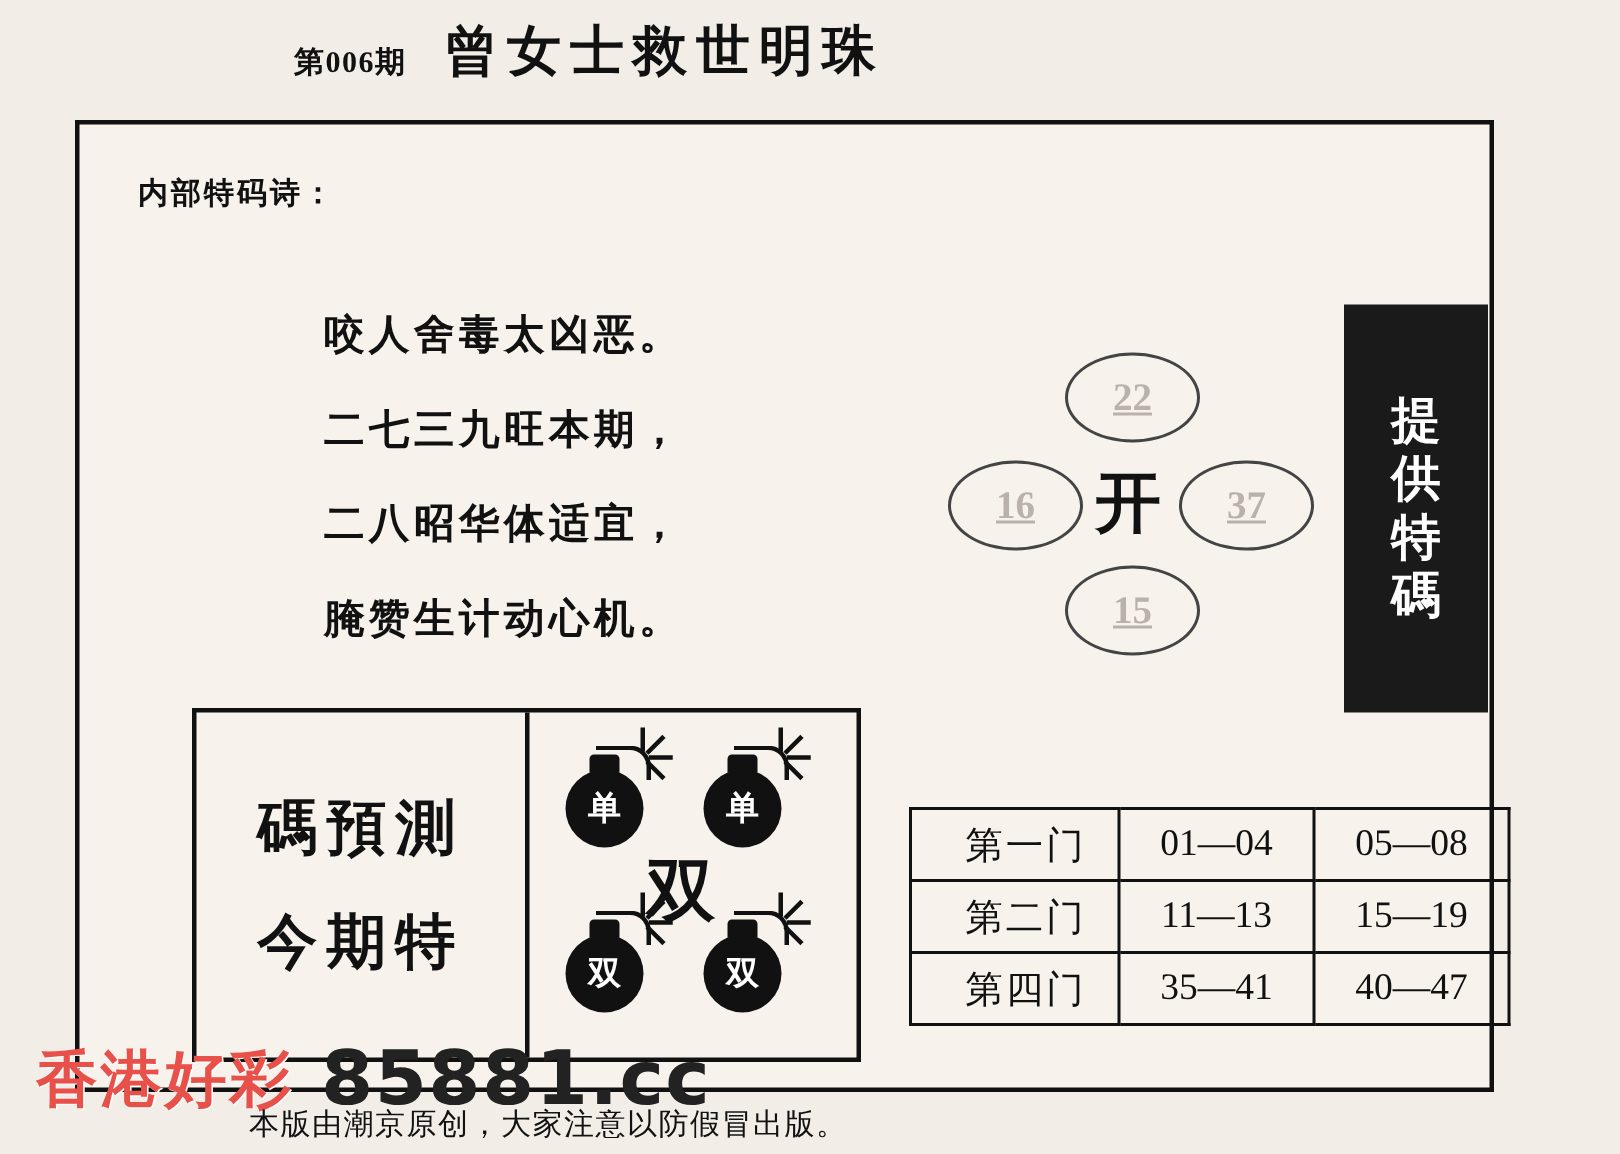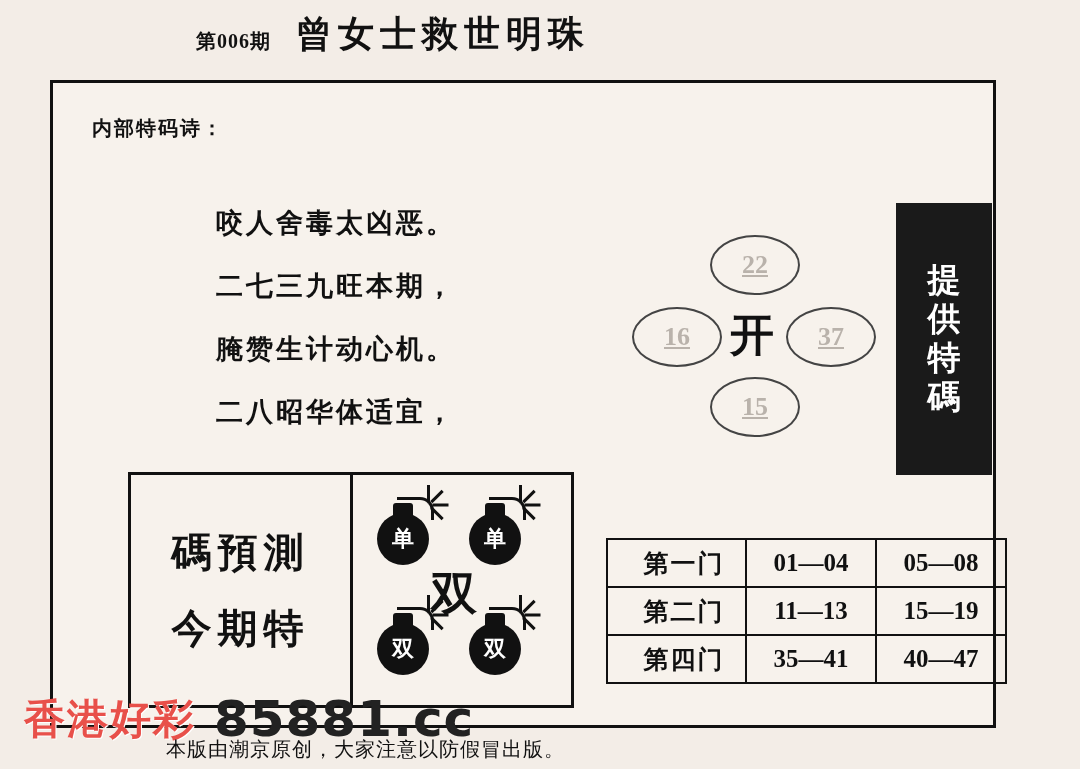--- a/index.html
+++ b/index.html
@@ -252,22 +252,22 @@
   }
   .gates td {
     border: 2px solid #111;
     height: 46px;
     text-align: center;
     font-size: 25px;
     color: #111;
     font-family: "Liberation Serif", serif;
     padding: 0 6px;
   }
-  .gates td.gate-name { width: 110px; font-weight: bold; letter-spacing: 2px; padding-left: 21px; }
-  .gates td.range { width: 116px; font-weight: bold; }
+  .gates td.gate-name { width: 110px; font-weight: normal; letter-spacing: 2px; padding-left: 21px; }
+  .gates td.range { width: 116px; }
 
   
   .watermark {
     position: absolute;
     left: 24px;
     top: 690px;
     display: flex;
     align-items: center;
     gap: 18px;
     pointer-events: none;
@@ -307,22 +307,22 @@
   <div class="issue-label">第006期</div>
   <div class="main-title">曾女士救世明珠</div>
 
   <div class="frame"></div>
 
   <div class="poem-heading">内部特码诗：</div>
 
   <div class="poem-lines">
     <div class="poem-line">咬人舍毒太凶恶。</div>
     <div class="poem-line">二七三九旺本期，</div>
+    <div class="poem-line">二八昭华体适宜，</div>
     <div class="poem-line">腌赞生计动心机。</div>
-    <div class="poem-line">二八昭华体适宜，</div>
   </div>
 
   <div class="ball-cluster">
     <div class="ball top">22</div>
     <div class="ball left">16</div>
     <div class="ball right">37</div>
     <div class="ball bottom">15</div>
     <div class="ball-center">开</div>
   </div>
 

